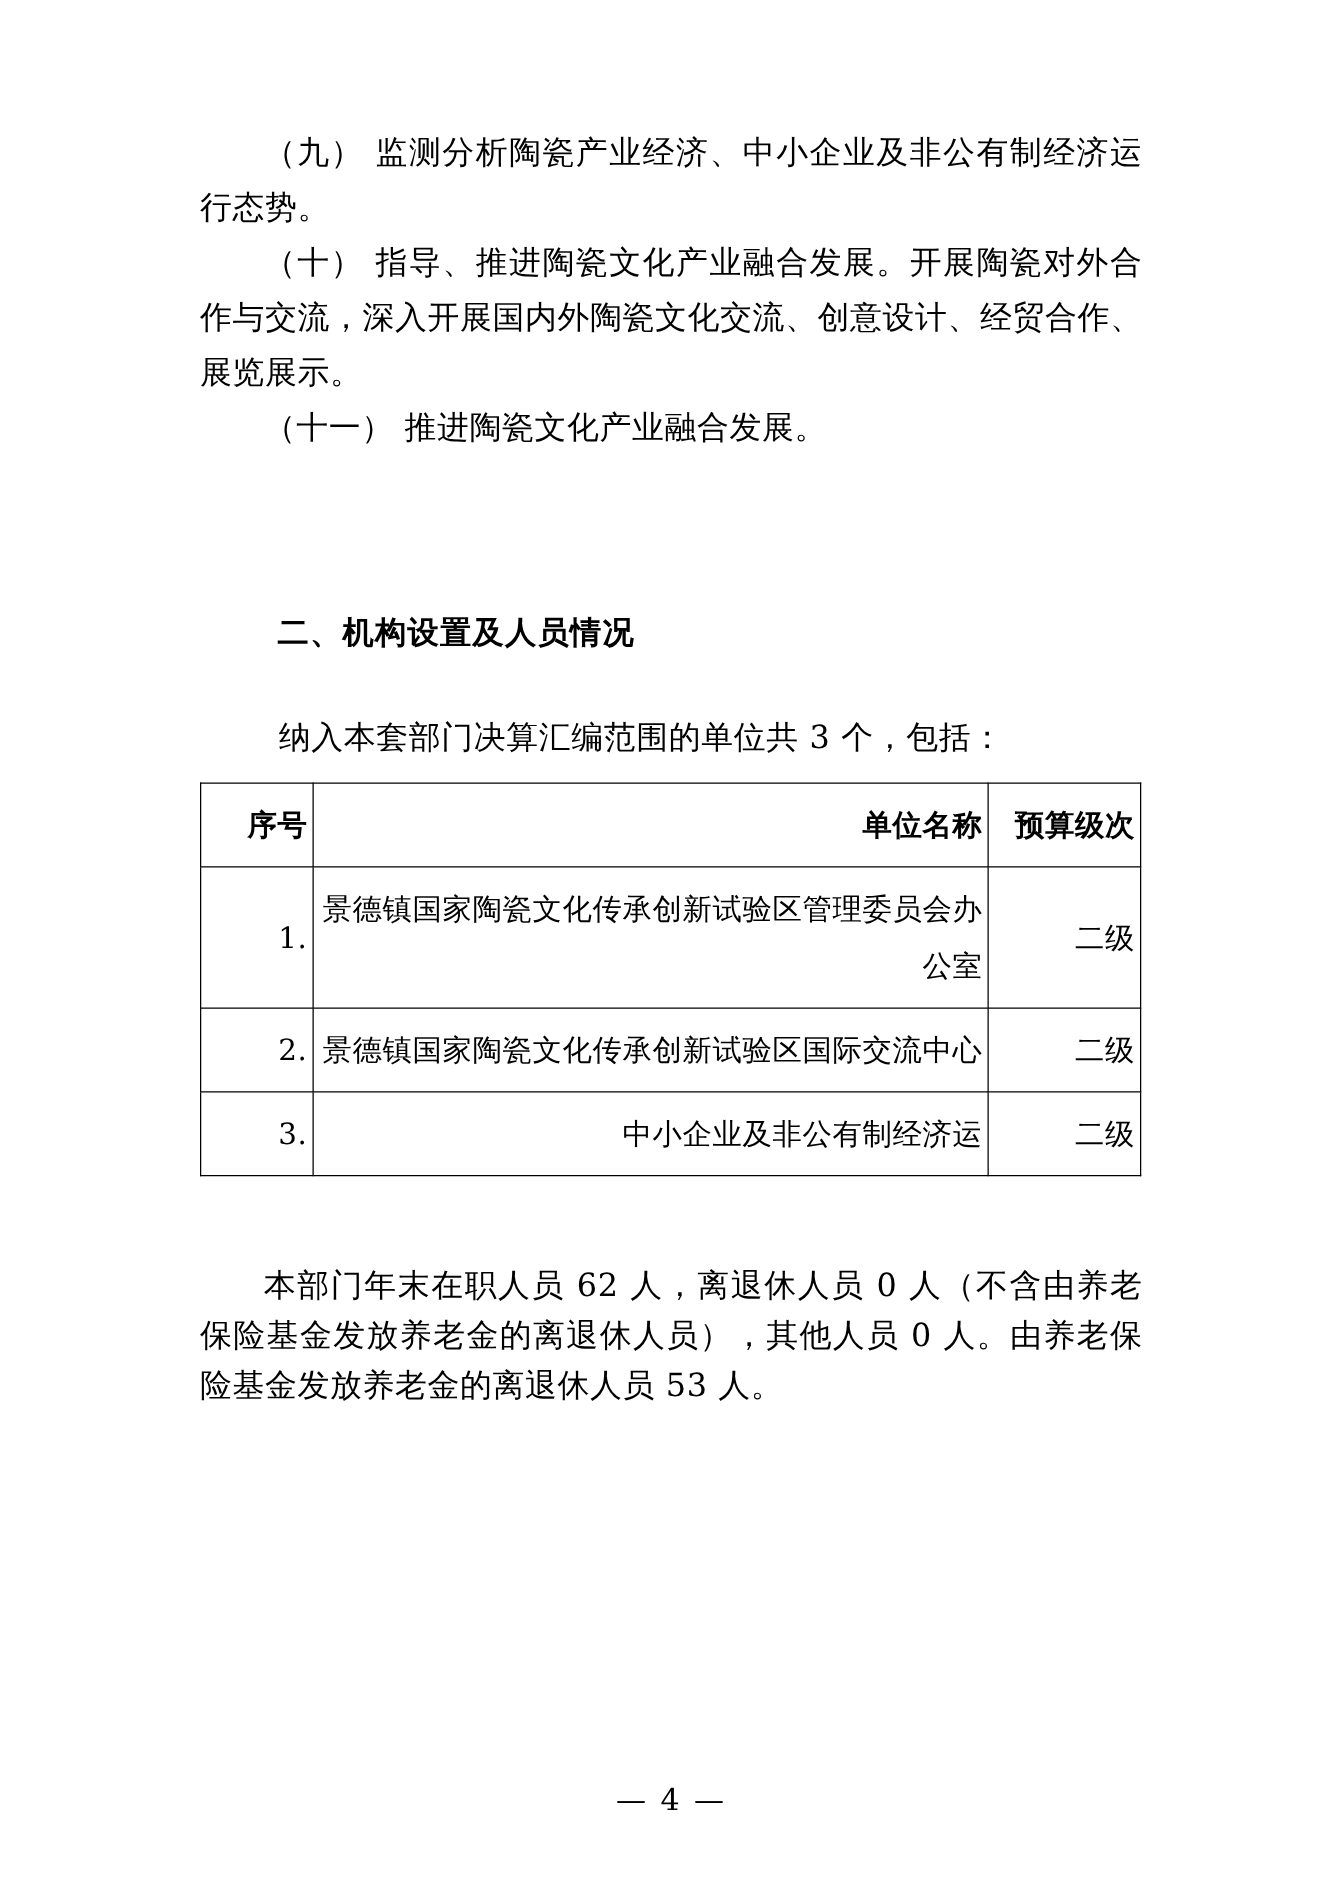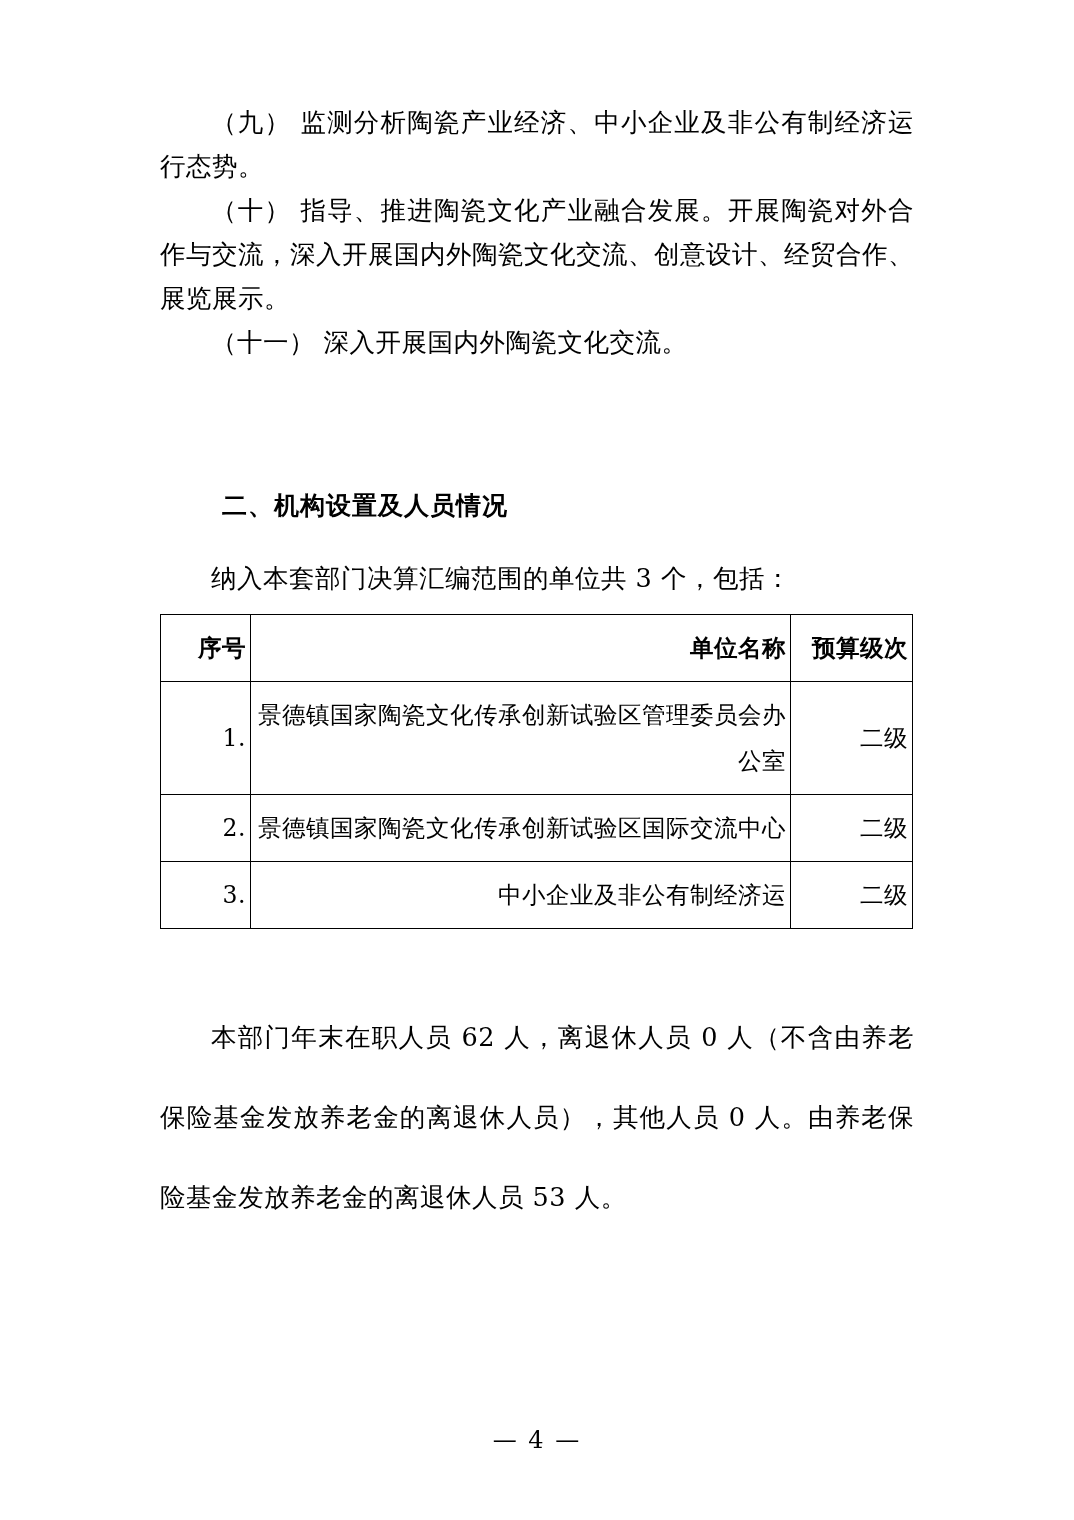--- a/index.html
+++ b/index.html
@@ -41,21 +41,21 @@
     text-indent: 2em;
     line-height: 40px;
   }
   .spacer-big { height: 110px; }
   .spacer-mid { height: 34px; }
   .spacer-small { height: 18px; }
 
   .intro {
     font-size: 25.5px;
     line-height: 44px;
-    margin: 0;
+    margin: 12px;
     text-indent: 2em;
     letter-spacing: 0.5px;
   }
 
   table.units {
     border-collapse: collapse;
     width: 752px;
     margin: 14px 0 0 0;
     table-layout: fixed;
   }
@@ -68,21 +68,21 @@
     padding: 10px 4px;
     line-height: 46px;
     letter-spacing: 0.5px;
   }
   table.units col.c1 { width: 90px; }
   table.units col.c2 { width: 540px; }
   table.units col.c3 { width: 122px; }
 
   .tail {
     font-size: 25.5px;
-    line-height: 80px;
+    line-height: 40px;
     margin: 0;
     text-indent: 2em;
     letter-spacing: 0.5px;
     text-align: justify;
     text-justify: inter-ideograph;
   }
 
   .page-number {
     position: absolute;
     bottom: 66px;
@@ -94,21 +94,21 @@
     font-family: "DejaVu Serif", "Liberation Serif", serif;
   }
 </style>
 </head>
 <body>
 
 <div class="page">
 
   <p class="para">（九） 监测分析陶瓷产业经济、中小企业及非公有制经济运 行态势。</p>
   <p class="para">（十） 指导、推进陶瓷文化产业融合发展。开展陶瓷对外合 作与交流，深入开展国内外陶瓷文化交流、创意设计、经贸合作、 展览展示。</p>
-  <p class="para">（十一） 深入开展国内外陶瓷文化交流。</p>
+  <p class="para">（十一） 推进陶瓷文化产业融合发展。</p>
 
   <div class="spacer-big"></div>
 
   <h2 class="section-title">二、机构设置及人员情况</h2>
 
   <div class="spacer-small"></div>
 
   <p class="intro">纳入本套部门决算汇编范围的单位共 3 个，包括：</p>
 
   <table class="units">

